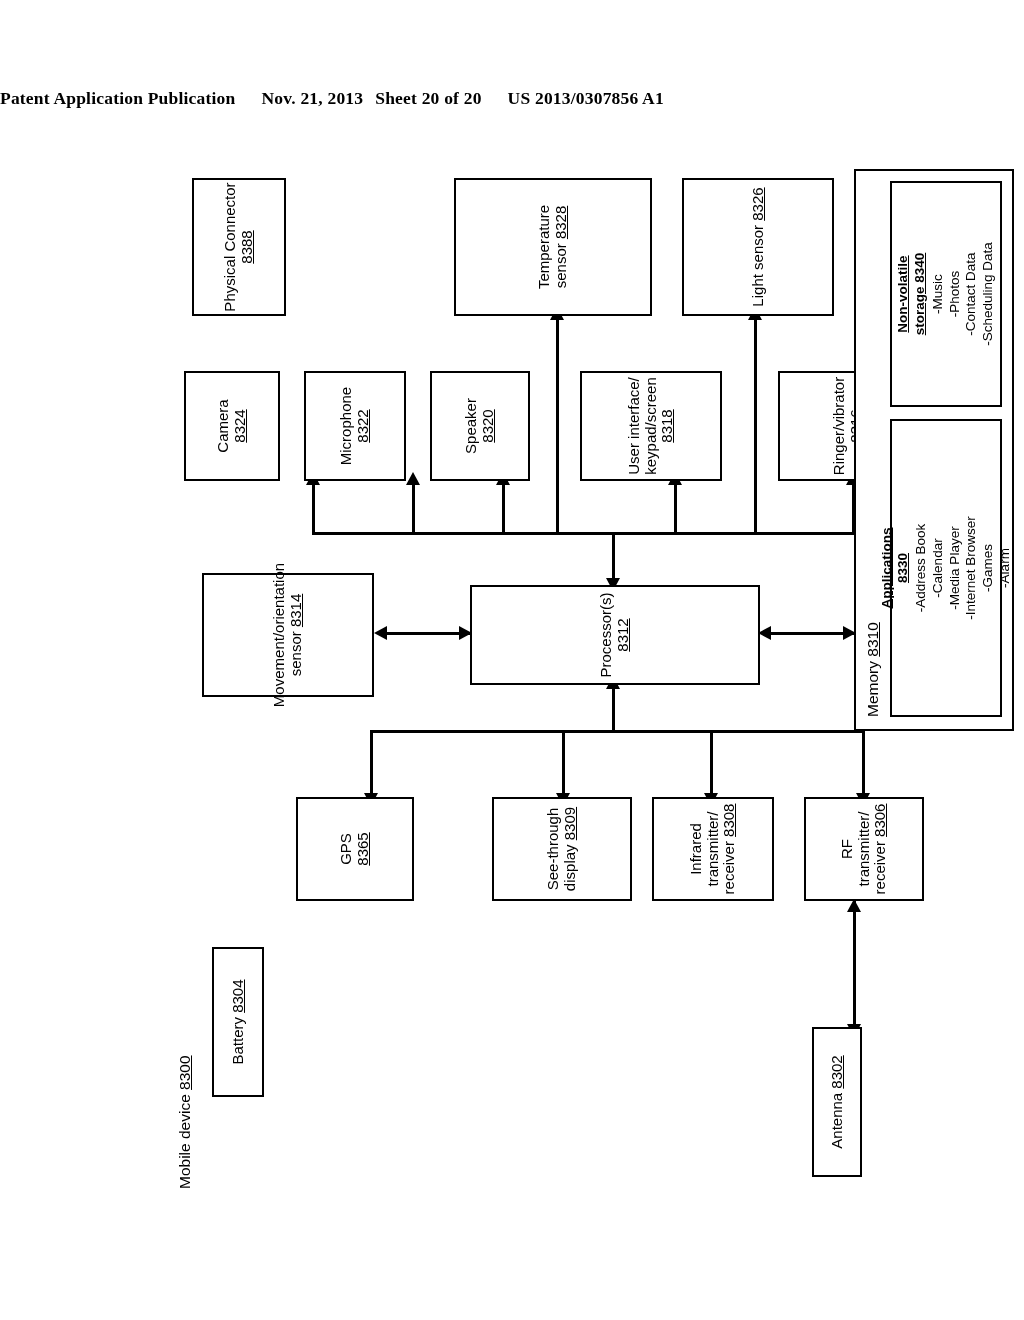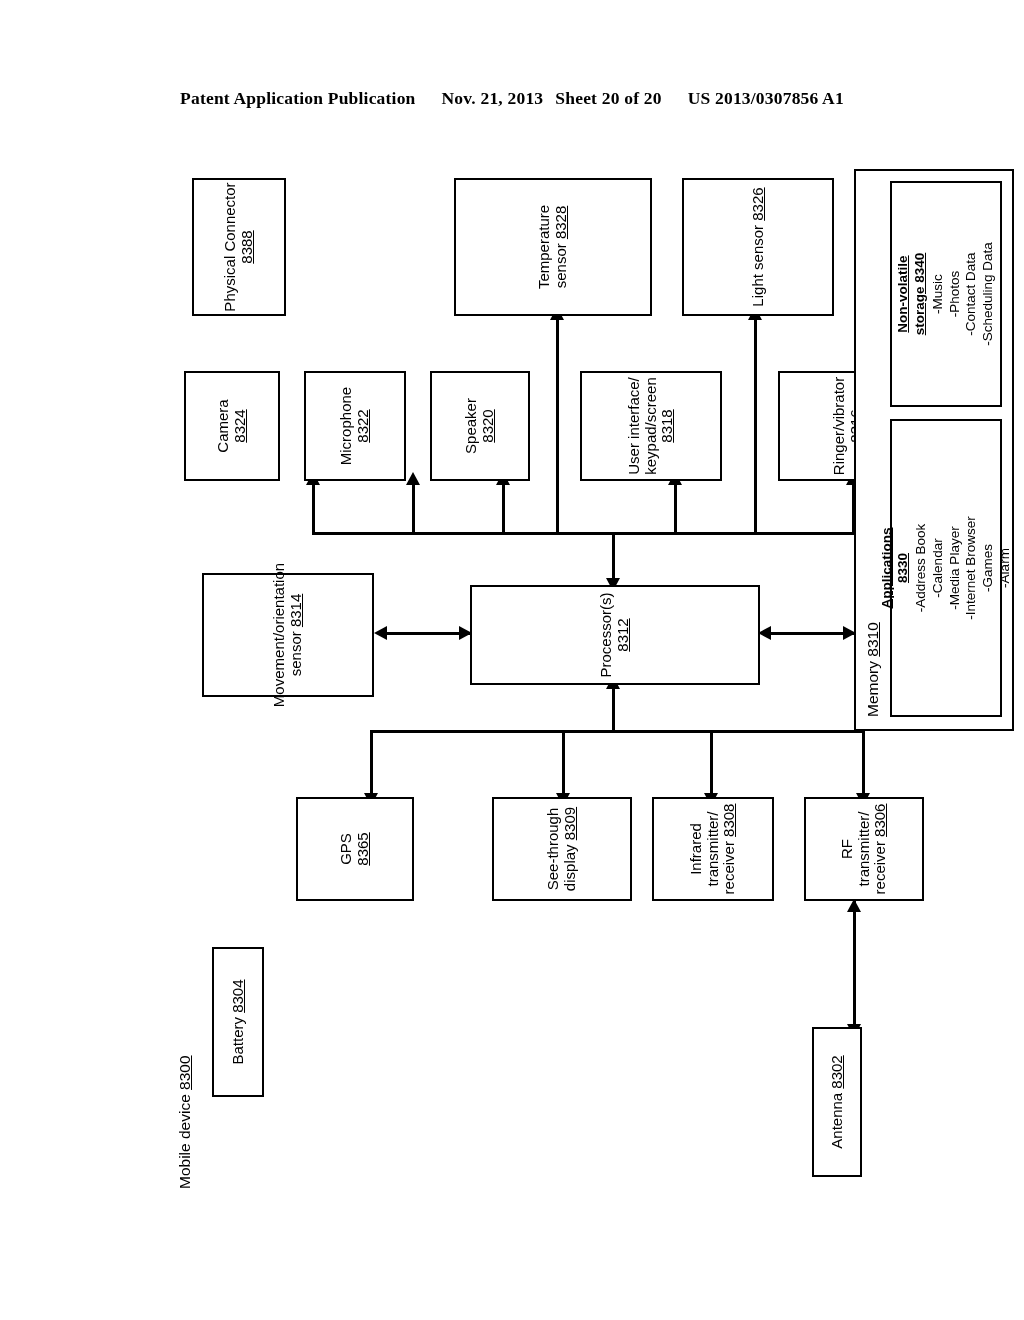--- a/index.html
+++ b/index.html
@@ -15,21 +15,21 @@
     color: #000000;
     overflow: hidden;
   }
 
   
   .page-header {
     position: absolute;
     top: 88px;
     left: 0;
     width: 1024px;
-    text-align: center;
+    text-align: left;
     font-family: "Liberation Serif", serif;
     font-weight: bold;
     font-size: 17.5px;
     letter-spacing: 0.2px;
     white-space: nowrap;
   }
   .page-header .seg { display: inline-block; }
   .gap-lg { display: inline-block; width: 26px; }
   .gap-sm { display: inline-block; width: 12px; }
 

